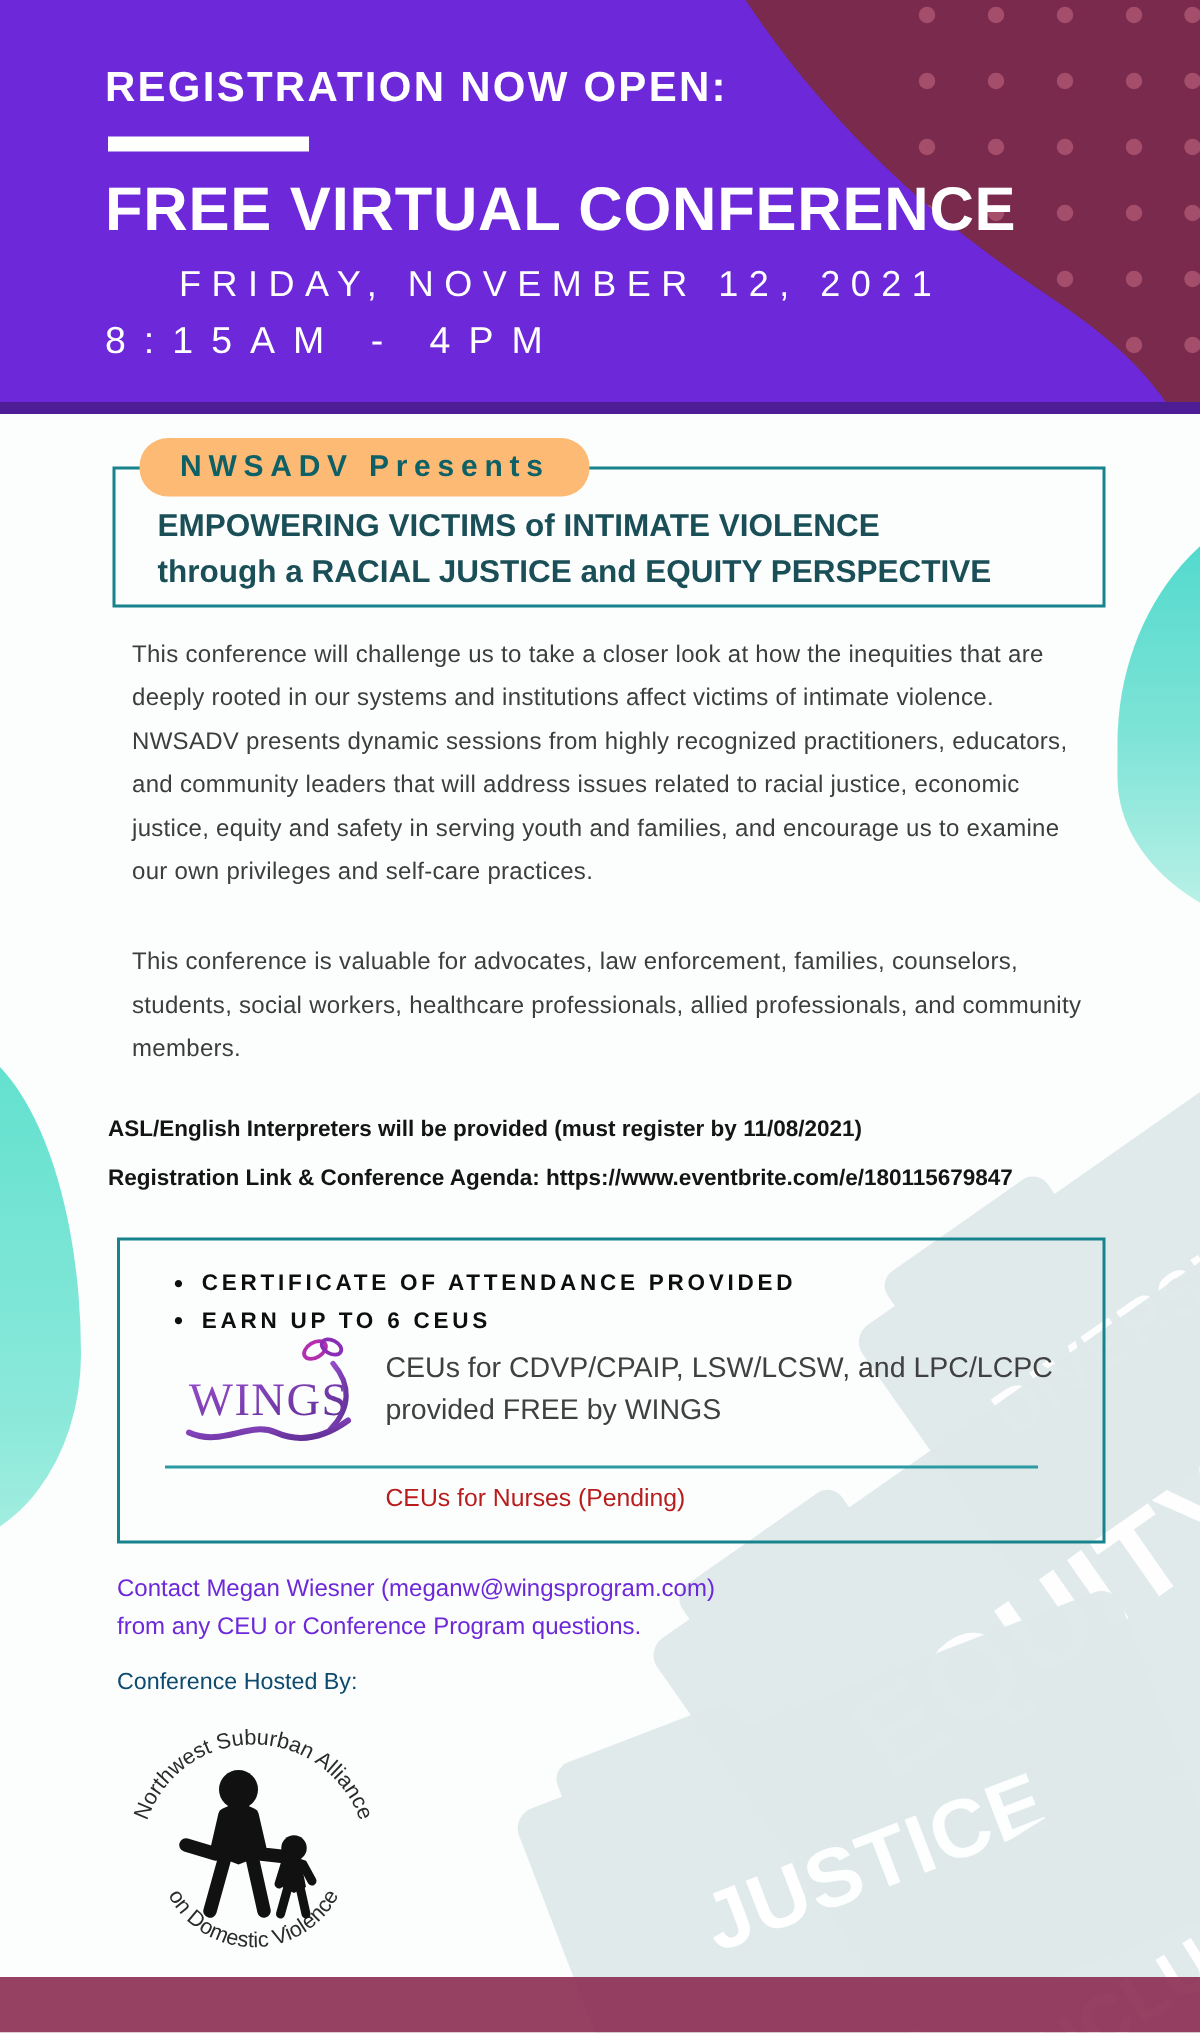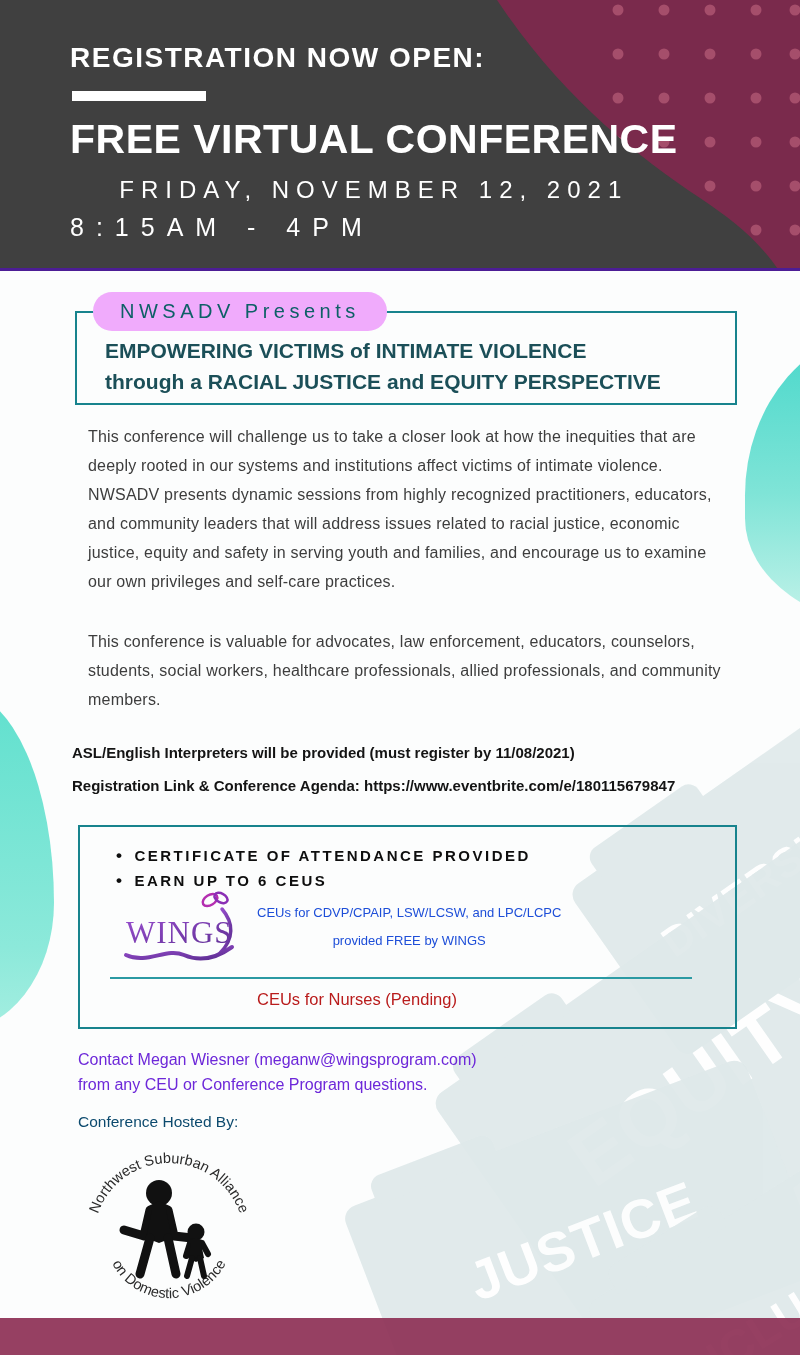--- a/index.html
+++ b/index.html
@@ -4,21 +4,21 @@
 <style>
   html,body{margin:0;padding:0;}
   body{
     width:800px;height:1355px;position:relative;overflow:hidden;
     background:#fcfdfd;
     font-family:"Liberation Sans","DejaVu Sans",sans-serif;
   }
   
   .header{
     position:absolute;left:0;top:0;width:800px;height:268px;
-    background:#404040;z-index:5;border-bottom:3px solid #4c1d95;
+    background:#6d28d9;z-index:5;border-bottom:8px solid #4c1d95;
   }
   .header .corner-svg{position:absolute;right:0;top:0;}
   .header-text{position:absolute;left:70px;top:42px;color:#ffffff;}
   .eyebrow{font-size:28px;font-weight:800;letter-spacing:1.5px;}
   .white-bar{width:134px;height:10px;background:#ffffff;margin:17px 0 15px 2px;}
   .h-title{font-size:41px;font-weight:800;letter-spacing:.5px;}
   .h-date{font-size:24px;font-weight:500;letter-spacing:7px;margin-top:13px;text-align:center;}
   .h-time{font-size:25px;font-weight:500;letter-spacing:12px;margin-top:9px;}
 
   
@@ -53,22 +53,22 @@
   .folder-inclusion .wm-word{font-size:46px;}
 
   
   .content{position:absolute;left:0;top:0;width:800px;height:1355px;z-index:3;}
 
   .presents-box{
     position:absolute;left:75px;top:311px;width:658px;height:90px;
     border:2px solid #17838d;
   }
   .presents-pill{
-    position:absolute;left:16px;top:-21px;background:#f0abfc;border-radius:19px;
-    padding:8px 27px;font-size:20px;font-weight:400;letter-spacing:4.5px;color:#0d6066;
+    position:absolute;left:16px;top:-21px;background:#fdba74;border-radius:19px;
+    padding:8px 27px;font-size:20px;font-weight:700;letter-spacing:4.5px;color:#0d6066;
     white-space:nowrap;
   }
   .presents-title{
     position:absolute;left:28px;top:22px;font-size:21px;font-weight:700;
     color:#1b4f58;line-height:31px;
   }
   .para{
     position:absolute;left:88px;width:644px;font-size:16px;color:#3d3d3d;
     line-height:29px;letter-spacing:.2px;
   }
@@ -84,21 +84,21 @@
     position:absolute;left:78px;top:825px;width:655px;height:200px;
     border:2px solid #17838d;
   }
   .ceu-bullets{position:absolute;left:36px;top:16px;}
   .ceu-bullet-line{
     font-size:15px;font-weight:800;letter-spacing:2.5px;color:#0e0e0e;line-height:25px;
     display:flex;align-items:center;gap:10px;
   }
   .bullet-dot{font-size:17px;}
   .wings-logo{position:absolute;left:42px;top:60px;}
-  .ceu-lines{position:absolute;left:177px;top:72px;font-size:13px;color:#1d4ed8;line-height:28px;text-align:center;}
+  .ceu-lines{position:absolute;left:177px;top:72px;font-size:19px;color:#404040;line-height:28px;}
   .ceu-divider{position:absolute;left:30px;top:150px;width:582px;border-top:2px solid #2b9aa3;}
   .ceu-nurses{position:absolute;left:177px;top:163px;font-size:16.5px;color:#b91c1c;}
 
   .contact{
     position:absolute;left:78px;top:1047px;font-size:16px;color:#6d28d9;line-height:25px;
   }
   .hosted-by{position:absolute;left:78px;top:1113px;font-size:15.5px;color:#0c4a6e;}
   .host-logo{position:absolute;left:64px;top:1138px;}
 
   .bottom-bar{
@@ -176,21 +176,21 @@
 
   <div class="presents-box">
     <div class="presents-pill">NWSADV Presents</div>
     <div class="presents-title">
       <div>EMPOWERING VICTIMS of INTIMATE VIOLENCE</div>
       <div>through a RACIAL JUSTICE and EQUITY PERSPECTIVE</div>
     </div>
   </div>
 
   <div class="para para-1">This conference will challenge us to take a closer look at how the inequities that are deeply rooted in our systems and institutions affect victims of intimate violence. NWSADV presents dynamic sessions from highly recognized practitioners, educators, and community leaders that will address issues related to racial justice, economic justice, equity and safety in serving youth and families, and encourage us to examine our own privileges and self-care practices.</div>
-  <div class="para para-2">This conference is valuable for advocates, law enforcement, educators, counselors, students, social workers, healthcare professionals, allied professionals, and community members.</div>
+  <div class="para para-2">This conference is valuable for advocates, law enforcement, families, counselors, students, social workers, healthcare professionals, allied professionals, and community members.</div>
 
   <div class="bold-notes">
     <div>ASL/English Interpreters will be provided (must register by 11/08/2021)</div>
     <div class="reg-link">Registration Link &amp; Conference Agenda: https://www.eventbrite.com/e/180115679847</div>
   </div>
 
   <div class="ceu-box">
     <div class="ceu-bullets">
       <div class="ceu-bullet-line">
         <span class="bullet-dot">•</span>

